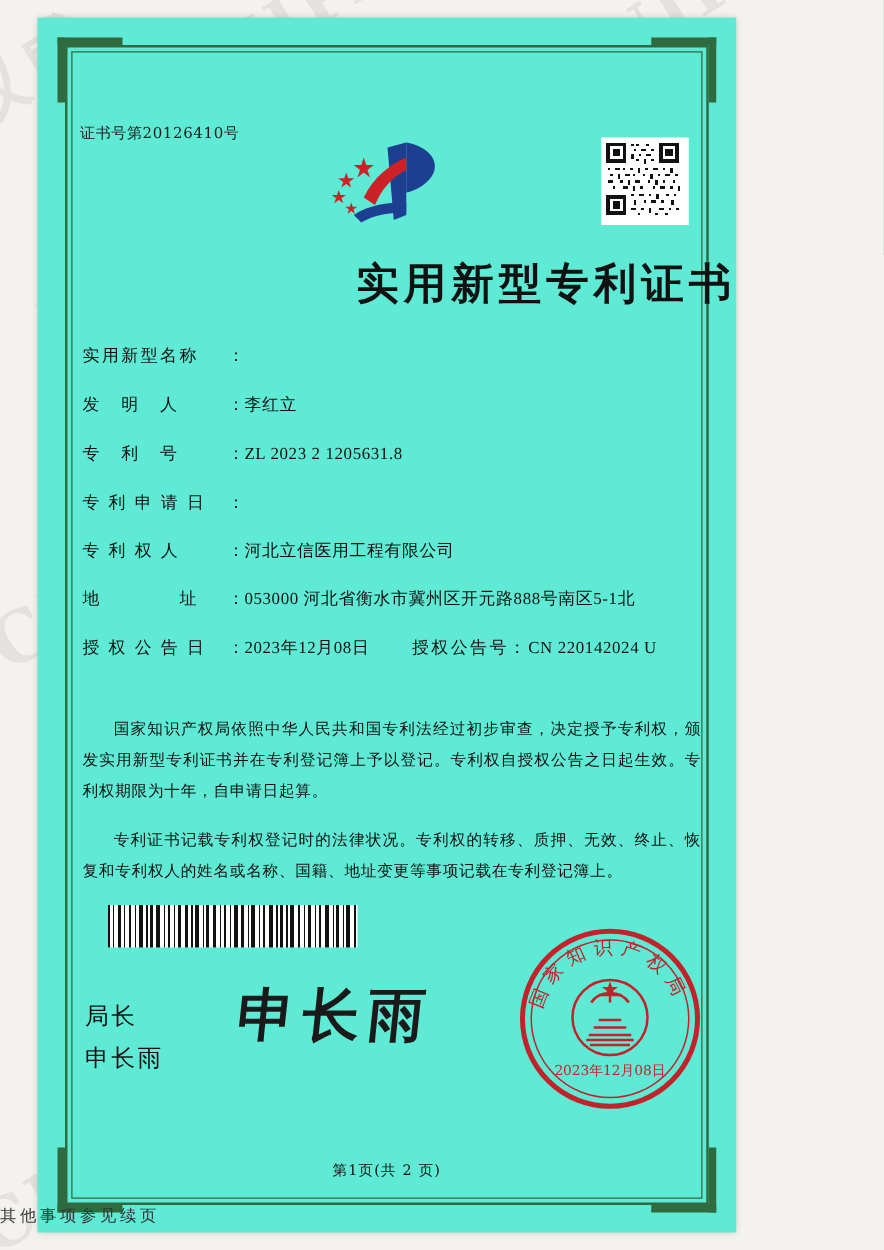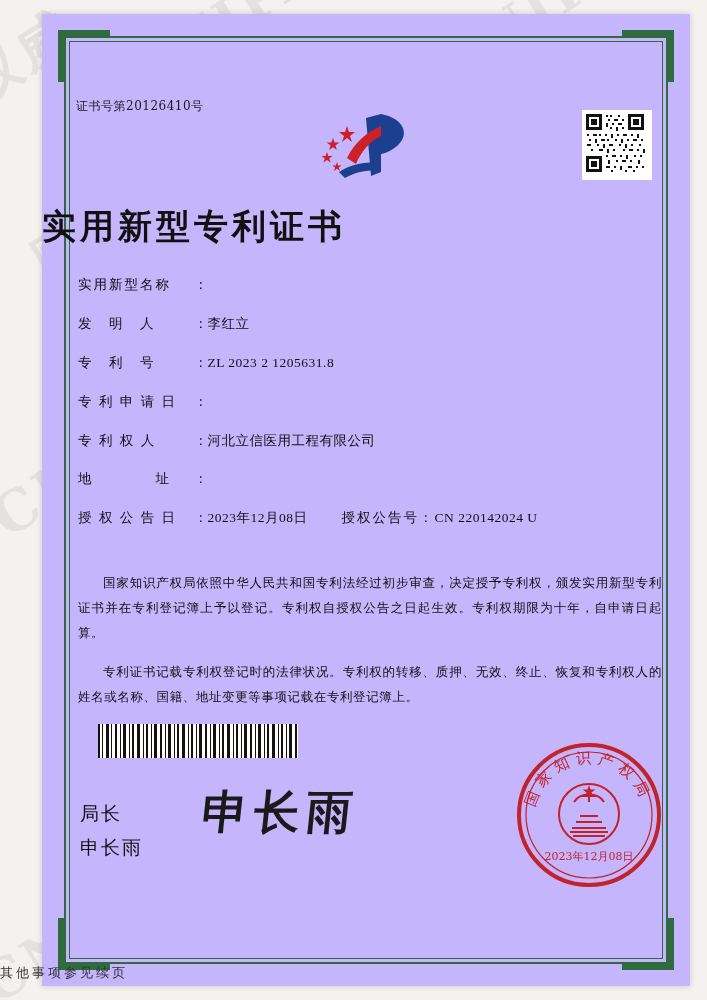--- a/index.html
+++ b/index.html
@@ -25,25 +25,24 @@
     color:rgba(120,120,120,0.13);
     white-space:nowrap;
     transform:rotate(-32deg);
     letter-spacing:4px;
   }
 
   
   .page{
     position:absolute;
     left:30px;top:14px;
-    width:648px;height:972px;
-    background:#c4b5fd;
+    width:559px;height:972px;
+    background:#5eead4;
     box-shadow:0 0 6px rgba(0,0,0,0.18);
     z-index:1;
-    margin-left:12px;
   }
   .border-outer{
     position:absolute;
     left:22px;top:22px;right:22px;bottom:22px;
     border:2px solid #2f6b3f;
   }
   .border-inner{
     position:absolute;
     left:27px;top:27px;right:27px;bottom:27px;
     border:1px solid #2f6b3f;
@@ -74,21 +73,21 @@
 
   .qr{
     position:absolute;right:38px;top:96px;
     width:66px;height:66px;
     background:#fff;
     padding:2px;
   }
 
   .title{
     position:absolute;left:0;right:0;top:190px;
-    text-align:left;
+    text-align:right;
     font-family:"DejaVu Serif","Liberation Serif",serif;
     font-weight:700;
     font-size:34px;
     letter-spacing:4px;
     color:#111;
   }
 
   .fields{
     position:absolute;left:36px;right:24px;top:262px;
     font-family:"DejaVu Serif","Liberation Serif",serif;
@@ -344,20 +343,21 @@
 
     <div class="field-row">
       <span class="f-label">专 利 权 人</span>
       <span class="f-sep">：</span>
       <span class="f-value">河北立信医用工程有限公司</span>
     </div>
 
     <div class="field-row">
       <span class="f-label">地　　　　址</span>
       <span class="f-sep">：</span>
+      <span class="f-value">053000 河北省衡水市冀州区开元路888号南区5-1北</span>
     </div>
 
     <div class="field-row dual">
       <span class="f-label">授 权 公 告 日</span>
       <span class="f-sep">：</span>
       <span class="f-value">2023年12月08日</span>
       <span class="f-label2">授权公告号：</span>
       <span class="f-value">CN 220142024 U</span>
     </div>
 
@@ -447,16 +447,17 @@
       <defs>
         <path id="arcTop" d="M 20 78 A 55 55 0 0 1 130 78"></path>
       </defs>
       <text font-family="DejaVu Serif, Liberation Serif, serif" font-size="15" fill="#c2222a" letter-spacing="6">
         <textPath href="#arcTop" startOffset="6%">国家知识产权局</textPath>
       </text>
     </svg>
     <div class="seal-date">2023年12月08日</div>
   </div>
 
+  <div class="page-no">第1页(共 2 页)</div>
 
 </div>
 
 <div class="footer-note">其他事项参见续页</div>
 
 </body></html>

